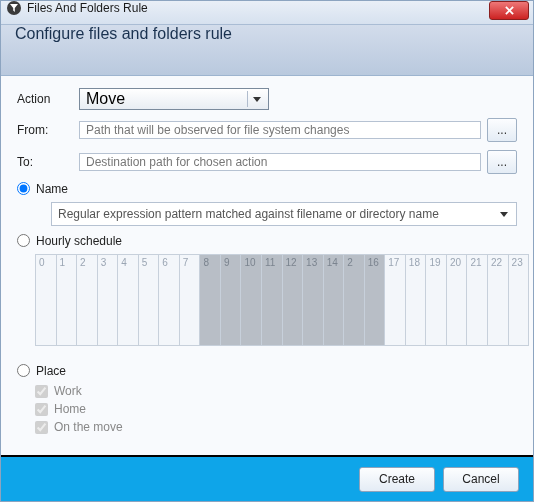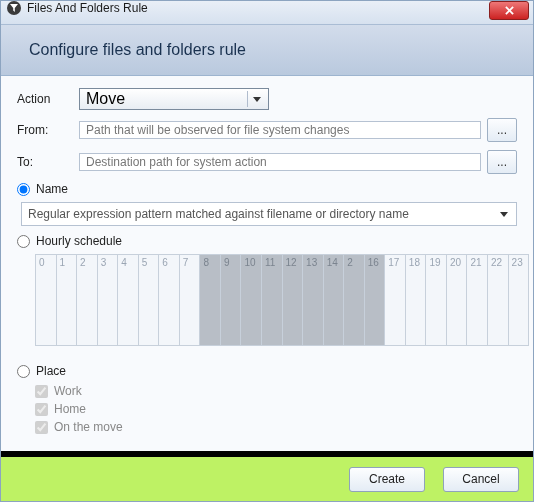--- a/index.html
+++ b/index.html
@@ -3,40 +3,40 @@
 <meta charset="utf-8">
 <style>
 html,body{margin:0;padding:0;font-family:"Segoe UI",Tahoma,sans-serif;font-size:12px;color:#333;background:#fff}
 .window{width:534px;height:502px;background:#f8fafd;border:1px solid #8ca4c0;box-sizing:border-box;position:relative}
 .titlebar{height:23px;background:linear-gradient(#e9eff7,#d6e1ef);border-bottom:1px solid #a9bcd4;display:flex;align-items:flex-start;padding:0 4px 0 6px}
 .titlebar .ticon{width:14px;height:14px;border-radius:50%;background:#3a3a3a;display:flex;align-items:center;justify-content:center;margin-right:6px}
 .titlebar .ticon svg{width:8px;height:8px;fill:#fff}
 .titlebar .ttext{flex:1;font-size:12px;color:#1a1a1a}
 .titlebar .closebtn{width:38px;height:17px;background:linear-gradient(#e77,#c22);border:1px solid #8a1f1f;border-radius:3px;display:flex;align-items:center;justify-content:center;cursor:pointer}
 .titlebar .closebtn svg{width:9px;height:9px;stroke:#fff;stroke-width:2}
-.header{height:50px;background:linear-gradient(#d2dceb,#b9c9de);border-bottom:1px solid #9db4cf;display:flex;align-items:center;padding-left:28px;font-size:16px;color:#1a3250}
+.header{height:50px;background:linear-gradient(#d2dceb,#b9c9de);border-bottom:1px solid #9db4cf;display:flex;align-items:flex-start;padding-left:14px;font-size:16px;color:#1a3250}
 .body{padding:12px 16px 0 16px}
 .row{display:flex;align-items:center;margin-bottom:8px}
 .lab{width:62px;font-size:12px;color:#222}
 .select{height:22px;border:1px solid #7a8a9c;background:linear-gradient(#fff,#e8edf3);display:flex;align-items:center;padding:0 6px;width:190px;position:relative;font-size:16px;color:#000;box-sizing:border-box}
 .select .arrow{position:absolute;right:2px;top:2px;bottom:2px;width:18px;border-left:1px solid #b0bccd;display:flex;align-items:center;justify-content:center}
 .txt{flex:1;height:18px;border:1px solid #b6c2d2;background:#fff;padding:0 6px;font-size:12px;color:#777;display:flex;align-items:center;box-sizing:border-box}
 .browse{width:28px;height:22px;margin-left:6px;border:1px solid #9fb0c4;background:linear-gradient(#fcfdff,#e4ecf5);display:flex;align-items:center;justify-content:center;font-size:12px;color:#333;cursor:pointer;border-radius:2px}
-.radio{display:flex;align-items:flex-end;margin:8px 0 6px 0;font-size:12px;color:#222}
+.radio{display:flex;align-items:flex-start;margin:8px 0 6px 0;font-size:12px;color:#222}
 .radio input{margin:0 6px 0 0}
-.combo{height:22px;border:1px solid #b6c2d2;background:#fff;display:flex;align-items:center;padding:0 6px;font-size:12px;color:#555;position:relative;margin:0 0 0 4px}
+.combo{height:22px;border:1px solid #b6c2d2;background:#fff;display:flex;align-items:center;padding:0 6px;font-size:12px;color:#555;position:relative;margin:0 0 0 34px}
 .combo .carrow{position:absolute;right:4px;top:0;bottom:0;width:16px;display:flex;align-items:center;justify-content:center}
 .hours{margin:6px 0 0 18px;display:flex;border:1px solid #c7d0db;height:90px;width:492px}
 .hcell{flex:1;border-right:1px solid #c7d0db;font-size:10px;color:#9aa5b3;padding:2px 0 0 3px;background:#f3f6fa;box-sizing:border-box;cursor:pointer}
 .hcell:last-child{border-right:none}
 .hcell.sel{background:#b8bec6;color:#7b848f}
 .place{margin:18px 0 0 0}
 .chk{display:flex;align-items:center;margin:4px 0 4px 18px;font-size:12px;color:#888}
 .chk input{margin:0 6px 0 0}
-.footer{position:absolute;left:0;right:0;bottom:0;height:44px;border-top:6px solid #000000;background:#bef264;display:flex;align-items:center;justify-content:flex-end;padding:0 14px;gap:18px}
+.footer{position:absolute;left:0;right:0;bottom:0;height:44px;border-top:2px solid #000000;background:#0ea5e9;display:flex;align-items:center;justify-content:flex-end;padding:0 14px;gap:8px}
 .btn{min-width:74px;height:23px;border:1px solid #8fa3bb;background:linear-gradient(#fdfeff,#e4ecf5);border-radius:3px;font-size:12px;color:#222;display:flex;align-items:center;justify-content:center;cursor:pointer}
 svg.tri{width:8px;height:5px}
 svg.tri polygon{fill:#333}
 </style>
 </head>
 <body>
 
 <div class="window">
 
   <div class="titlebar">
@@ -78,21 +78,21 @@
           <span>Path that will be observed for file system changes</span>
         </div>
       <div class="browse">
           <span>...</span>
         </div>
     </div>
 
     <div class="row">
       <div class="lab">To:</div>
       <div class="txt">
-          <span>Destination path for system action</span>
+          <span>Destination path for chosen action</span>
         </div>
       <div class="browse">
           <span>...</span>
         </div>
     </div>
 
     <label class="radio">
       <input type="radio" name="crit" checked="" style="">
       <span>Name</span>
     </label>

